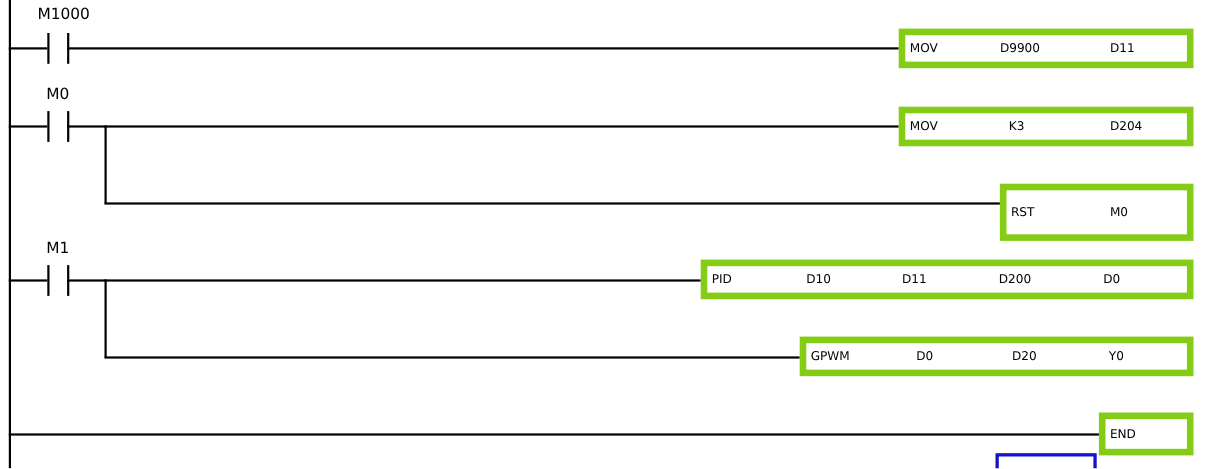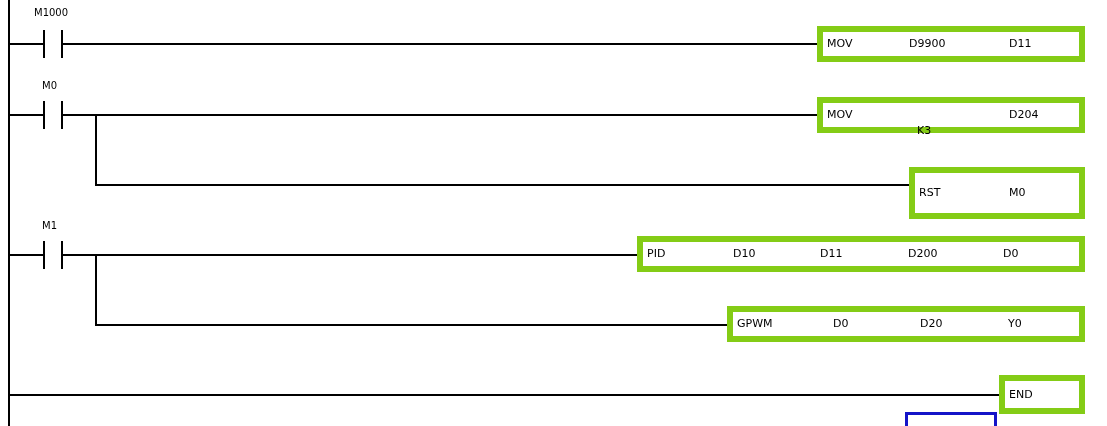--- a/index.html
+++ b/index.html
@@ -47,21 +47,21 @@
     top: 0;
     width: 2px;
     height: 28px;
     background: #000000;
   }
   .contact .bar.left  { left: 0px; }
   .contact .bar.right { left: 18px; }
 
   .contact-label {
     position: absolute;
-    font-size: 10px;
+    font-size: 14px;
     line-height: 12px;
     color: #000000;
     white-space: nowrap;
   }
 
   
   .block {
     position: absolute;
     box-sizing: border-box;
     border: 6px solid #84cc16;
@@ -129,21 +129,21 @@
   <div class="wire-v" style="left:95px; top:114px; height:71px;"></div>
   <div class="wire-h" style="left:95px; top:184px; width:815px;"></div>
 
   <div class="block" style="left:909px; top:167px; width:176px; height:52px;">
     <div class="op">RST</div>
     <div class="operand" style="left:94px;">M0</div>
   </div>
 
   <div class="block" style="left:817px; top:97px; width:268px; height:36px;">
     <div class="op">MOV</div>
-    <div class="operand" style="left:94px;margin-top:16px;">K3</div>
+    <div class="operand" style="left:94px;">K3</div>
     <div class="operand" style="left:186px;">D204</div>
   </div>
 
   <div class="contact-label" style="left:42px; top:220px;">M1</div>
 
   <div class="wire-h" style="left:8px; top:254px; width:35px;"></div>
   <div class="contact" style="left:43px; top:241px;">
     <div class="bar left"></div>
     <div class="bar right"></div>
   </div>

